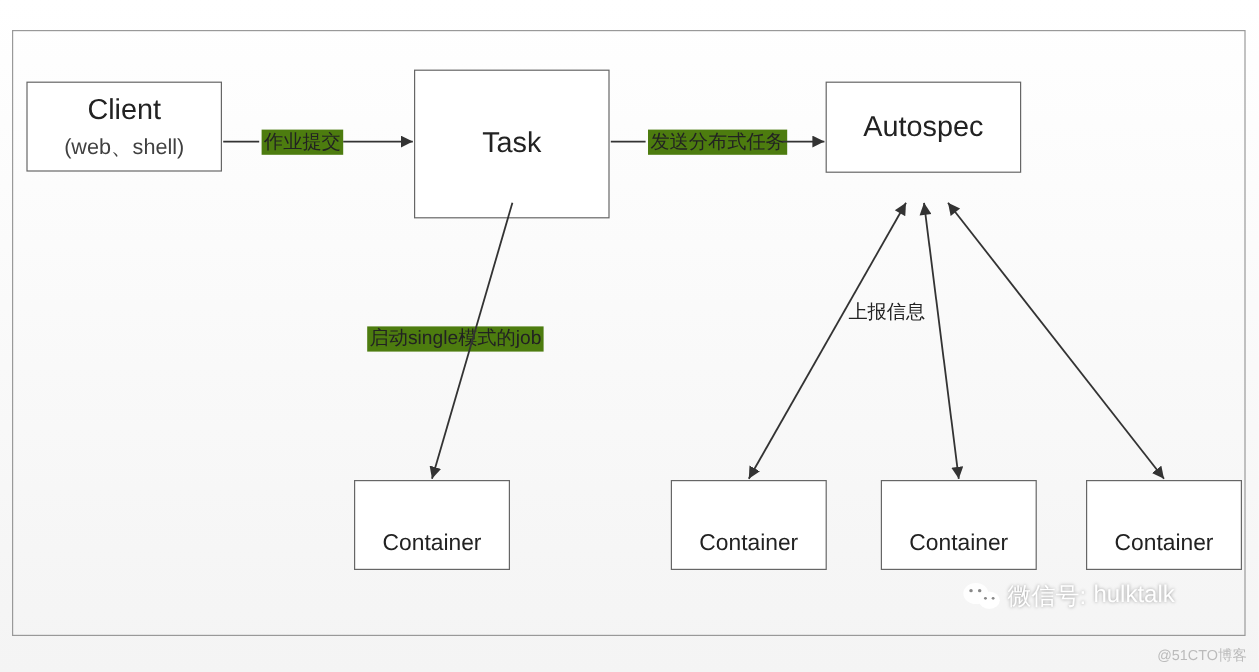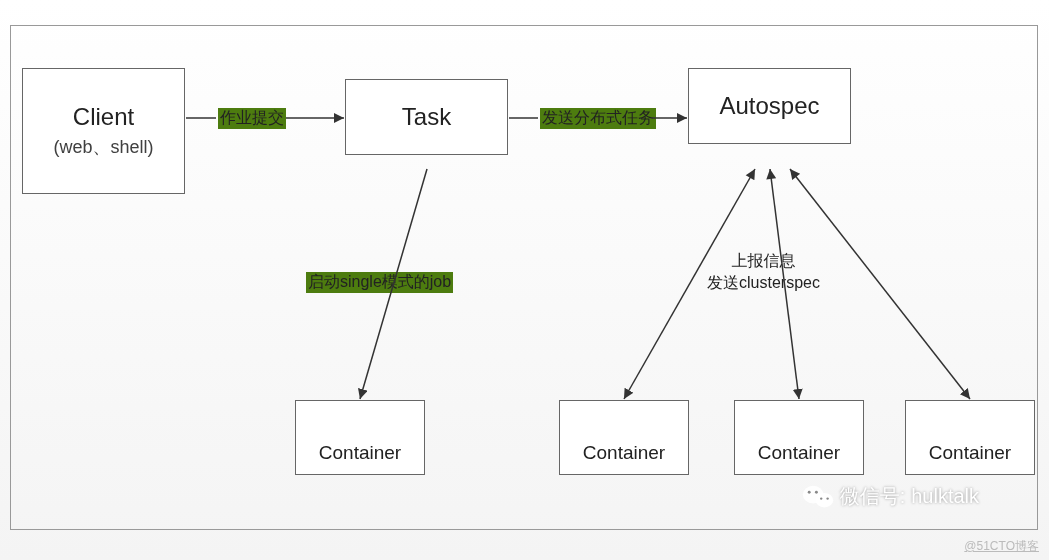--- a/index.html
+++ b/index.html
@@ -21,22 +21,22 @@
     .box {
       position: absolute;
       background: #fff;
       border: 1px solid #666;
       display: flex;
       flex-direction: column;
       align-items: center;
       justify-content: center;
       text-align: center;
     }
-    .box-client { left: 22px; top: 68px; width: 163px; height: 126px; }
-    .box-task { left: 345px; top: 79px; width: 163px; height: 76px; }
+    .box-client { left: 22px; top: 68px; width: 163px; height: 75px; }
+    .box-task { left: 345px; top: 58px; width: 163px; height: 124px; }
     .box-autospec { left: 688px; top: 68px; width: 163px; height: 76px; }
     .box-c1 { left: 295px; top: 400px; width: 130px; height: 75px; }
     .box-c2 { left: 559px; top: 400px; width: 130px; height: 75px; }
     .box-c3 { left: 734px; top: 400px; width: 130px; height: 75px; }
     .box-c4 { left: 905px; top: 400px; width: 130px; height: 75px; }
     .title { font-size: 24px; color: #222; }
     .sub { font-size: 18px; color: #404040; margin-top: 4px; }
     .ctitle { font-size: 19px; color: #222; margin-top: 30px; }
     .edge-label {
       position: absolute;
@@ -72,21 +72,20 @@
       width: 32px; height: 26px;
       position: relative;
     }
     .wechat-icon svg { width: 100%; height: 100%; }
     .blog-mark {
       position: absolute;
       right: 10px;
       bottom: 5px;
       font-size: 12px;
       color: #bbb;
-      text-decoration: underline;
     }
   </style>
 </head>
 <body>
 
 <div class="outer-frame"></div>
 
 <div class="box box-client">
   <div class="title">Client</div>
   <div class="sub">(web、shell)</div>
@@ -111,21 +110,20 @@
 </div>
 <div class="box box-c4">
   <div class="ctitle">Container</div>
 </div>
 
 <div class="edge-label lbl-submit">作业提交</div>
 <div class="edge-label lbl-dist">发送分布式任务</div>
 <div class="edge-label lbl-single">启动single模式的job</div>
 <div class="edge-label lbl-report">
   <div>上报信息</div>
-  <div>发送clusterspec</div>
 </div>
 
 <svg class="arrows">
   <defs>
     <marker id="ah" markerWidth="12" markerHeight="12" refX="10" refY="5" orient="auto" markerUnits="userSpaceOnUse">
       <path d="M0,0 L10,5 L0,10 Z" fill="#333"></path>
     </marker>
     <marker id="ahs" markerWidth="12" markerHeight="12" refX="0" refY="5" orient="auto" markerUnits="userSpaceOnUse">
       <path d="M10,0 L0,5 L10,10 Z" fill="#333"></path>
     </marker>

